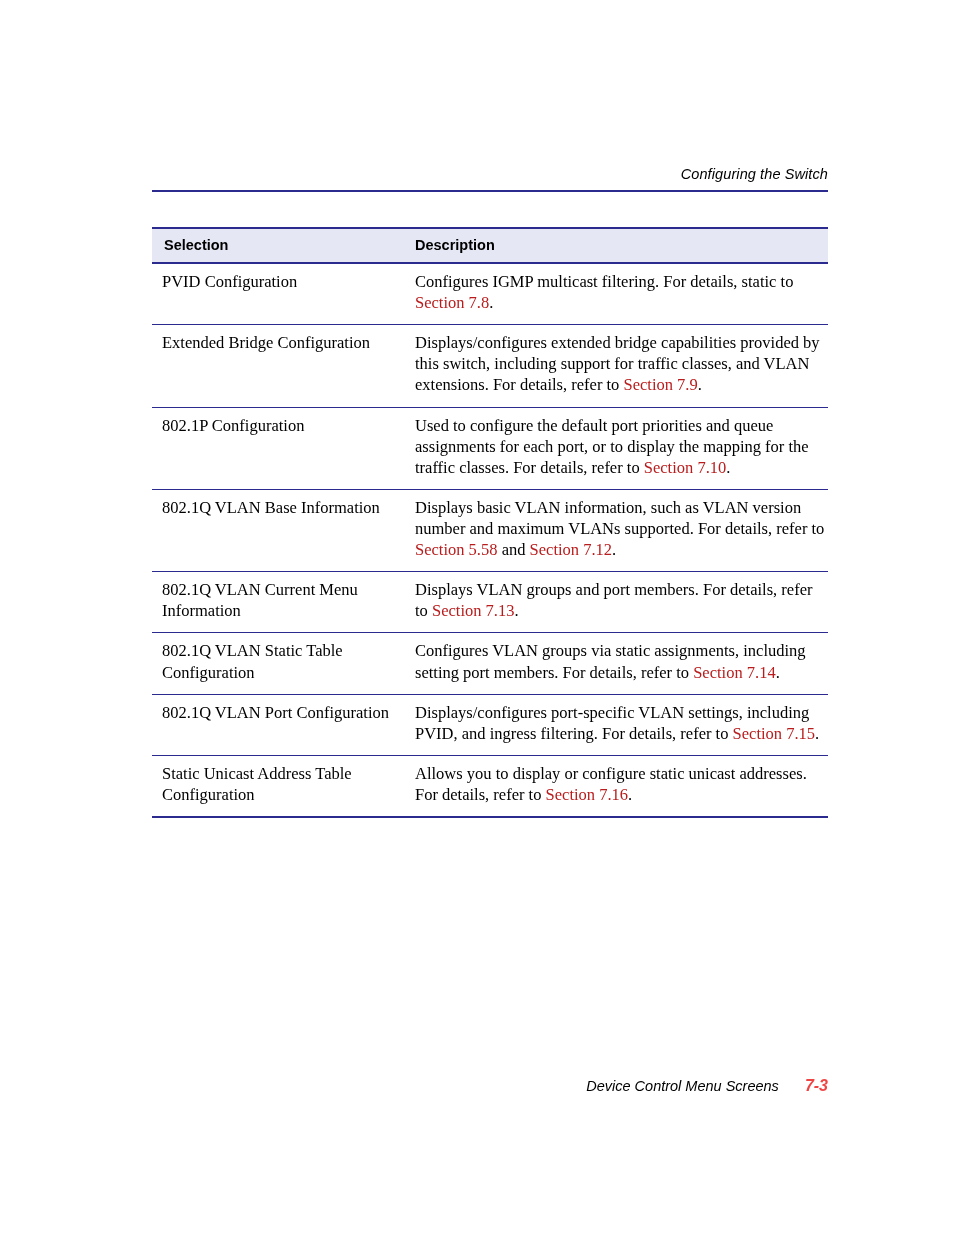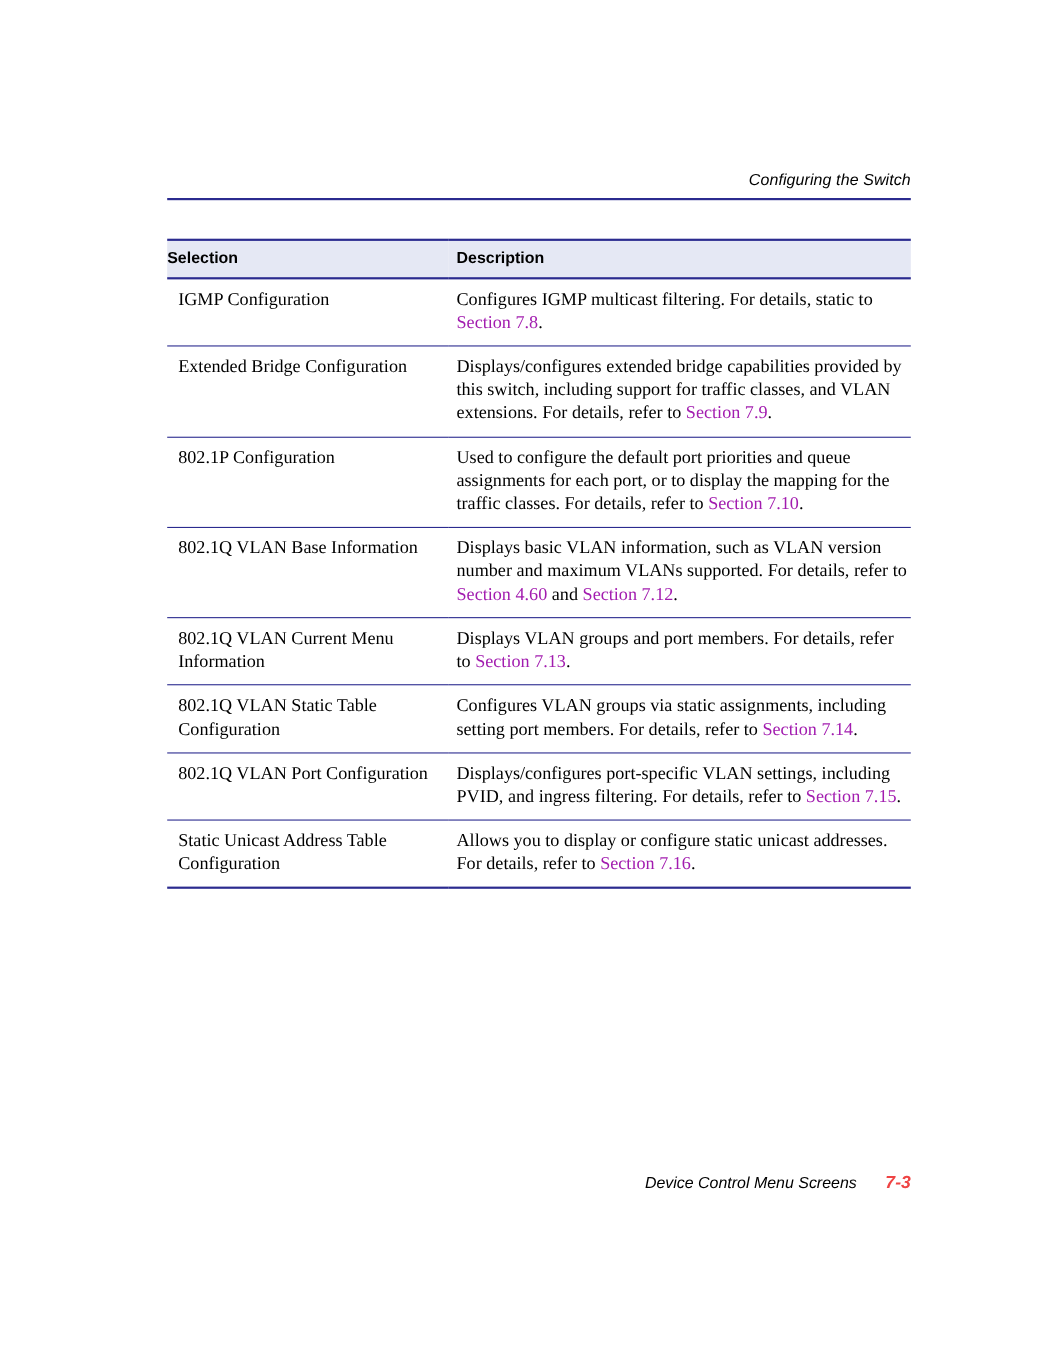--- a/index.html
+++ b/index.html
@@ -11,21 +11,21 @@
     width: 954px;
     height: 1235px;
     position: relative;
     font-family: "Liberation Serif", serif;
     color: #000000;
     overflow: hidden;
   }
 
   .page {
     position: absolute;
-    left: 0; top: 8px;
+    left: 0; top: 18px;
     width: 954px;
     height: 1039px;
   }
 
   
   .running-header {
     position: absolute;
     left: 152px;
     top: 148px;
     width: 676px;
@@ -68,21 +68,21 @@
     font-family: "Liberation Sans", sans-serif;
     font-weight: bold;
     font-size: 14.5px;
     text-align: left;
     padding: 8px 10px 9px 10px;
     border-top: 2px solid #2b2b8f;
     border-bottom: 2px solid #2b2b8f;
     vertical-align: top;
     color: #000000;
   }
-  thead th.th-sel { padding-left: 0; }
+  thead th.th-sel { padding-left: 12px; }
   thead th.th-desc { padding-left: 7px; }
 
   tbody td {
     font-family: "Liberation Serif", serif;
     font-size: 16.5px;
     line-height: 1.28;
     vertical-align: top;
     padding: 7px 10px 11px 10px;
     border-bottom: 1.6px solid #2b2b8f;
     color: #000000;
@@ -93,21 +93,21 @@
   }
   tbody td.td-desc {
     padding-left: 7px;
     padding-right: 2px;
   }
   tbody tr:last-child td {
     border-bottom: 2px solid #2b2b8f;
   }
 
   .xref {
-    color: #a21caf;
+    color: #b91c1c;
   }
 
   
   .footer {
     position: absolute;
     left: 152px;
     top: 1059px;
     width: 676px;
     text-align: right;
     white-space: nowrap;
@@ -143,34 +143,34 @@
         <col class="c-desc">
       </colgroup>
       <thead>
         <tr class="head-row">
           <th class="th-sel">Selection</th>
           <th class="th-desc">Description</th>
         </tr>
       </thead>
       <tbody id="table-body">
           <tr>
-            <td class="td-sel">IGMP Configuration</td>
+            <td class="td-sel">PVID Configuration</td>
             <td class="td-desc"><span>Configures IGMP multicast filtering. For details, static to </span><span class="xref">Section 7.8</span><span>.</span></td>
           </tr>
           <tr>
             <td class="td-sel">Extended Bridge Configuration</td>
             <td class="td-desc"><span>Displays/configures extended bridge capabilities provided by this switch, including support for traffic classes, and VLAN extensions. For details, refer to </span><span class="xref">Section 7.9</span><span>.</span></td>
           </tr>
           <tr>
             <td class="td-sel">802.1P Configuration</td>
             <td class="td-desc"><span>Used to configure the default port priorities and queue assignments for each port, or to display the mapping for the traffic classes. For details, refer to </span><span class="xref">Section 7.10</span><span>.</span></td>
           </tr>
           <tr>
             <td class="td-sel">802.1Q VLAN Base Information</td>
-            <td class="td-desc"><span>Displays basic VLAN information, such as VLAN version number and maximum VLANs supported. For details, refer to </span><span class="xref">Section 4.60</span><span> and </span><span class="xref">Section 7.12</span><span>.</span></td>
+            <td class="td-desc"><span>Displays basic VLAN information, such as VLAN version number and maximum VLANs supported. For details, refer to </span><span class="xref">Section 5.58</span><span> and </span><span class="xref">Section 7.12</span><span>.</span></td>
           </tr>
           <tr>
             <td class="td-sel">802.1Q VLAN Current Menu Information</td>
             <td class="td-desc"><span>Displays VLAN groups and port members. For details, refer to </span><span class="xref">Section 7.13</span><span>.</span></td>
           </tr>
           <tr>
             <td class="td-sel">802.1Q VLAN Static Table Configuration</td>
             <td class="td-desc"><span>Configures VLAN groups via static assignments, including setting port members. For details, refer to </span><span class="xref">Section 7.14</span><span>.</span></td>
           </tr>
           <tr>

